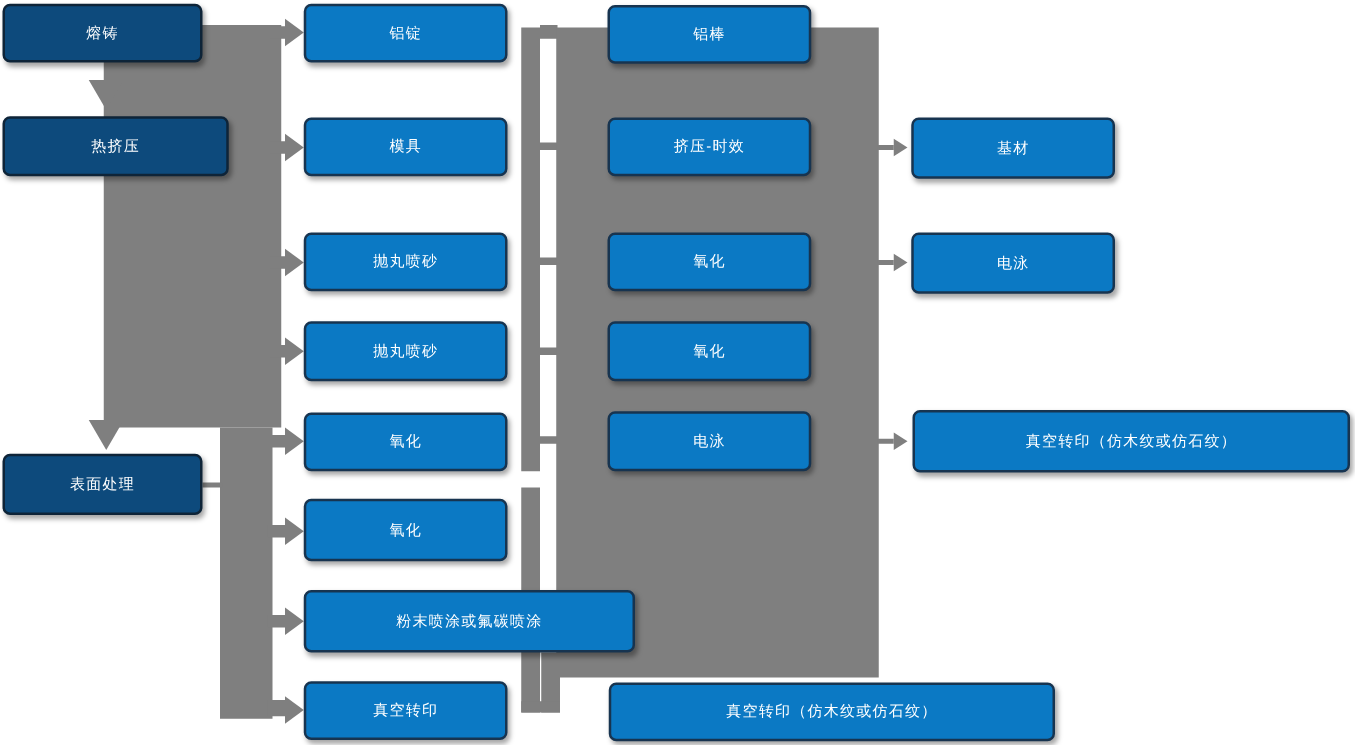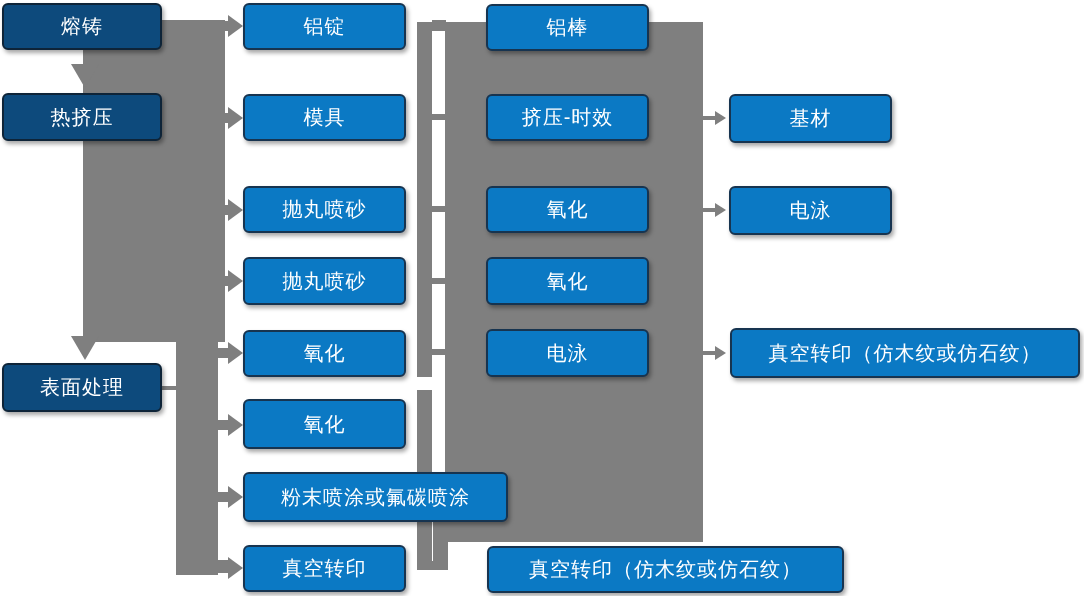--- a/index.html
+++ b/index.html
@@ -12,21 +12,21 @@
   }
   html,body{margin:0;padding:0;background:#ffffff;}
   .stage{
     position:relative;width:1084px;height:596px;background:#ffffff;overflow:hidden;
     font-family:"Liberation Sans", sans-serif;
   }
   .gray{position:absolute;background:var(--connector-gray);z-index:1;}
   .box{
     position:absolute;z-index:2;border-radius:6px;
     display:flex;align-items:center;justify-content:center;
-    color:var(--text-white);font-size:20px;font-weight:500;letter-spacing:1px;
+    color:var(--text-white);font-size:12px;font-weight:500;letter-spacing:1px;
     box-shadow:2px 3px 4px rgba(0,0,0,0.35);
     box-sizing:border-box;white-space:nowrap;
   }
   .dark{background:var(--box-dark);border:2px solid var(--border-dark);}
   .blue{background:var(--box-blue);border:2px solid var(--border-blue);}
   .arr-right{
     position:absolute;z-index:1;width:0;height:0;
     border-top:11px solid transparent;border-bottom:11px solid transparent;
     border-left:15px solid var(--connector-gray);
   }
@@ -83,21 +83,21 @@
   <div class="gray" style="left:702px;top:116px;width:13px;height:4px;"></div>
   <span class="arr-right-thin" style="left:715px;top:111px;"></span>
   <div class="gray" style="left:702px;top:208px;width:13px;height:4px;"></div>
   <span class="arr-right-thin" style="left:715px;top:203px;"></span>
   <div class="gray" style="left:702px;top:351px;width:13px;height:4px;"></div>
   <span class="arr-right-thin" style="left:715px;top:346px;"></span>
 
   <div class="box dark" style="left:2px;top:3px;width:160px;height:47px;">
     <span>熔铸</span>
   </div>
-  <div class="box dark" style="left:2px;top:93px;width:160px;height:48px;font-family:Liberation Mono, monospace;">
+  <div class="box dark" style="left:2px;top:93px;width:181px;height:48px;font-family:Liberation Mono, monospace;">
     <span>热挤压</span>
   </div>
   <div class="box dark" style="left:2px;top:363px;width:160px;height:49px;">
     <span>表面处理</span>
   </div>
 
   <div class="box blue" style="left:243px;top:94px;width:163px;height:47px;">
     <span>模具</span>
   </div>
   <div class="box blue" style="left:243px;top:3px;width:163px;height:47px;">

